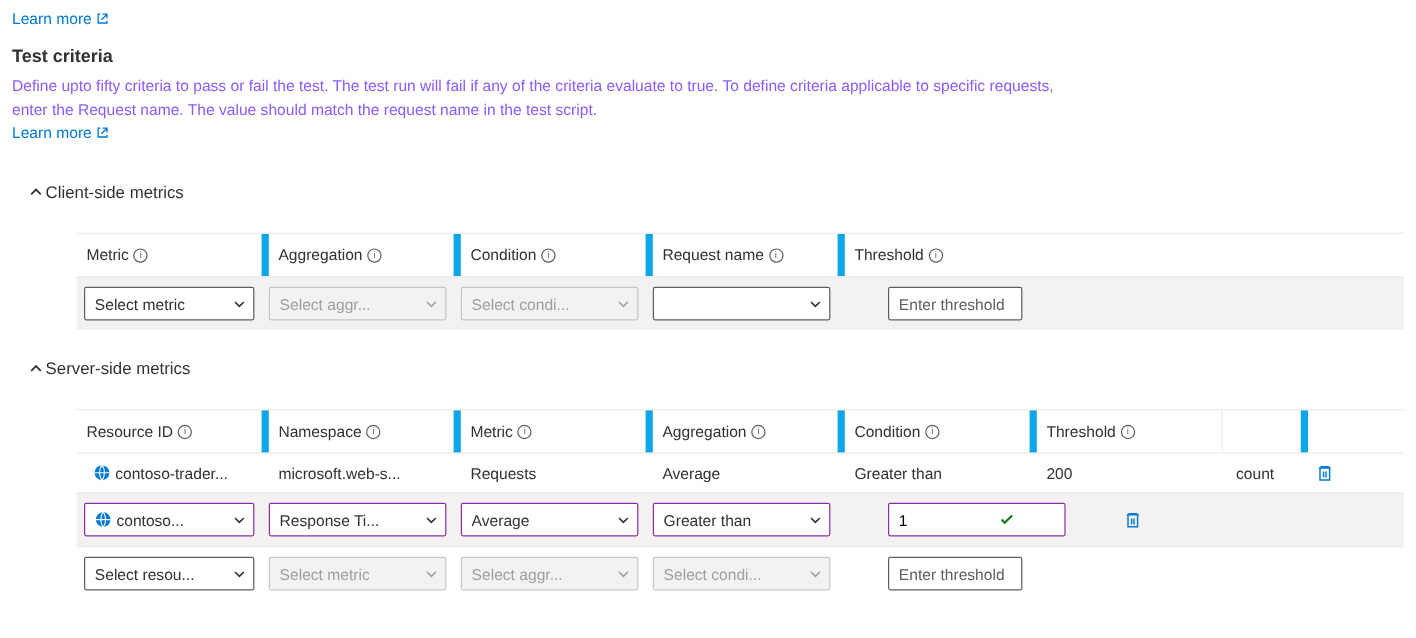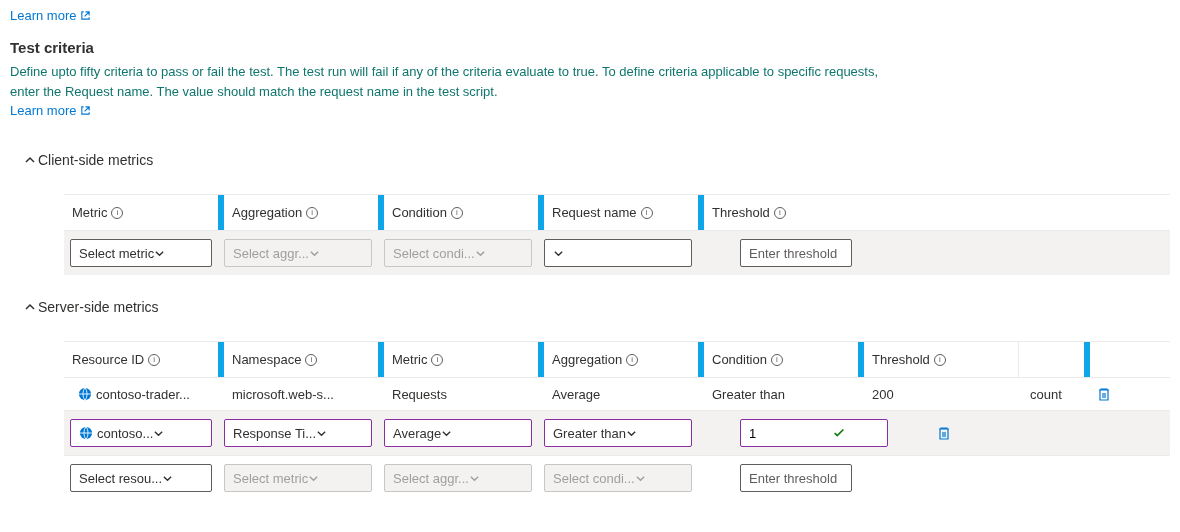--- a/index.html
+++ b/index.html
@@ -27,21 +27,21 @@
       stroke-width: 1.2;
     }
     .section-heading {
       font-weight: 600;
       font-size: 15px;
       margin-top: 16px;
       margin-bottom: 6px;
     }
     .section-desc {
       font-size: 13px;
-      color: #0f766e;
+      color: #8b5cf6;
       line-height: 1.5;
       max-width: 880px;
     }
     .accordion {
       margin-top: 30px;
     }
     .accordion-header {
       display: flex;
       align-items: center;
       gap: 2px;
@@ -104,20 +104,21 @@
       padding: 4px 6px;
       display: flex;
       align-items: center;
     }
     .dropdown {
       border: 1px solid #605e5c;
       background: #fff;
       height: 28px;
       display: flex;
       align-items: center;
+      justify-content: space-between;
       padding: 0 6px 0 8px;
       cursor: pointer;
       border-radius: 2px;
       width: 100%;
       font-size: 13px;
     }
     .dropdown.disabled {
       background: #f3f2f1;
       color: #a19f9d;
       border-color: #c8c6c4;

